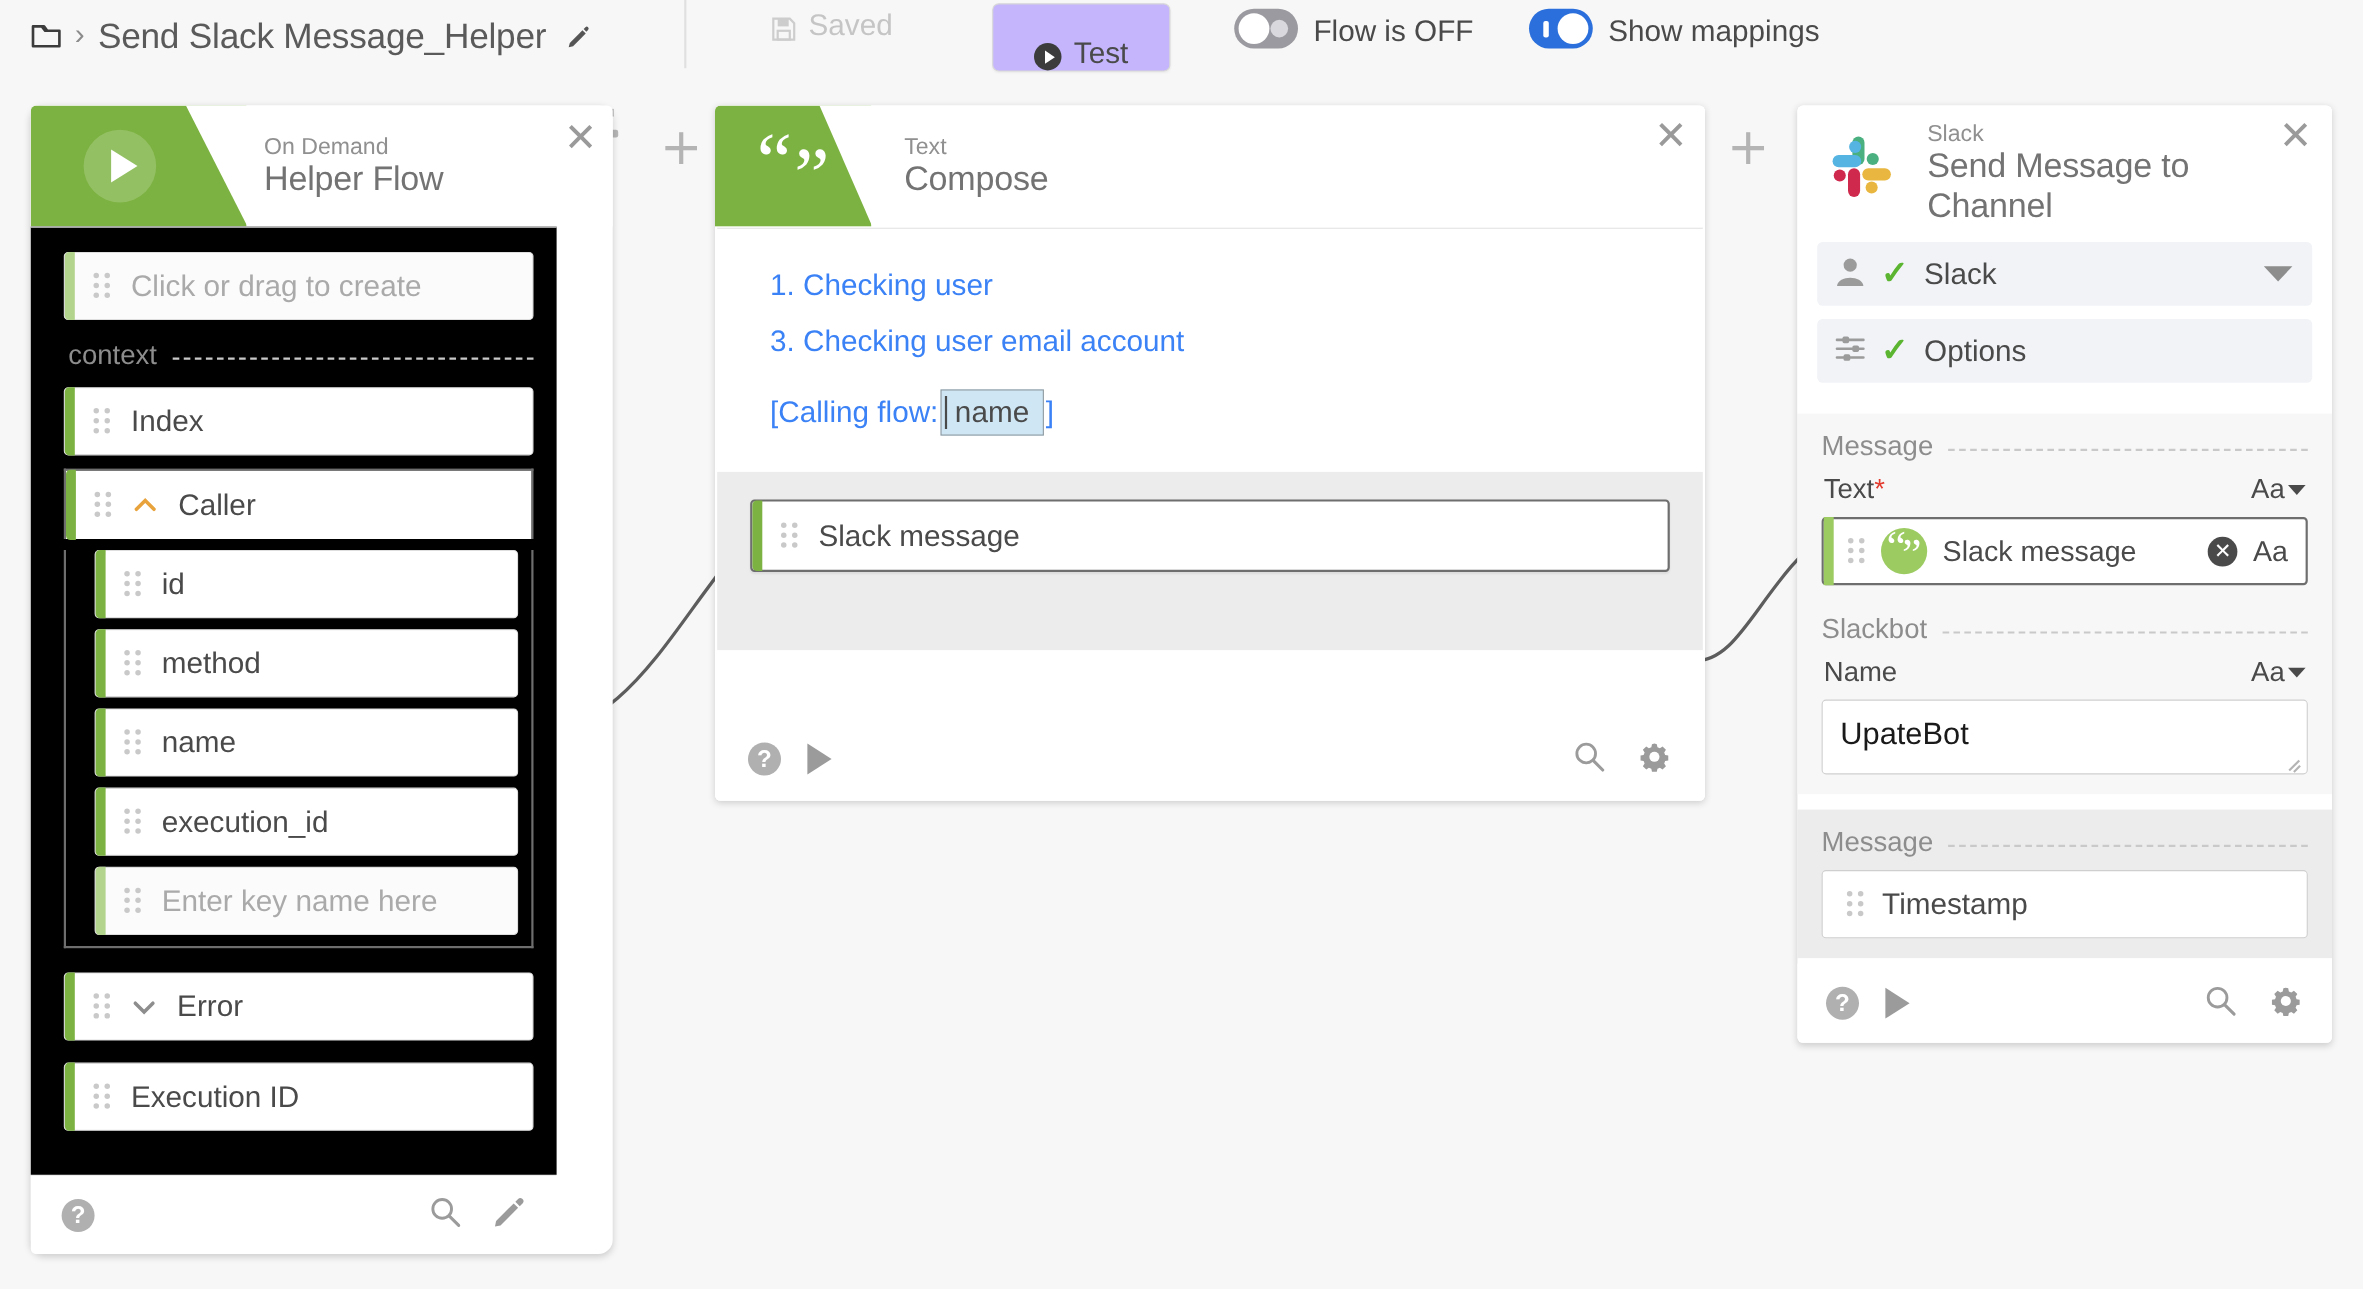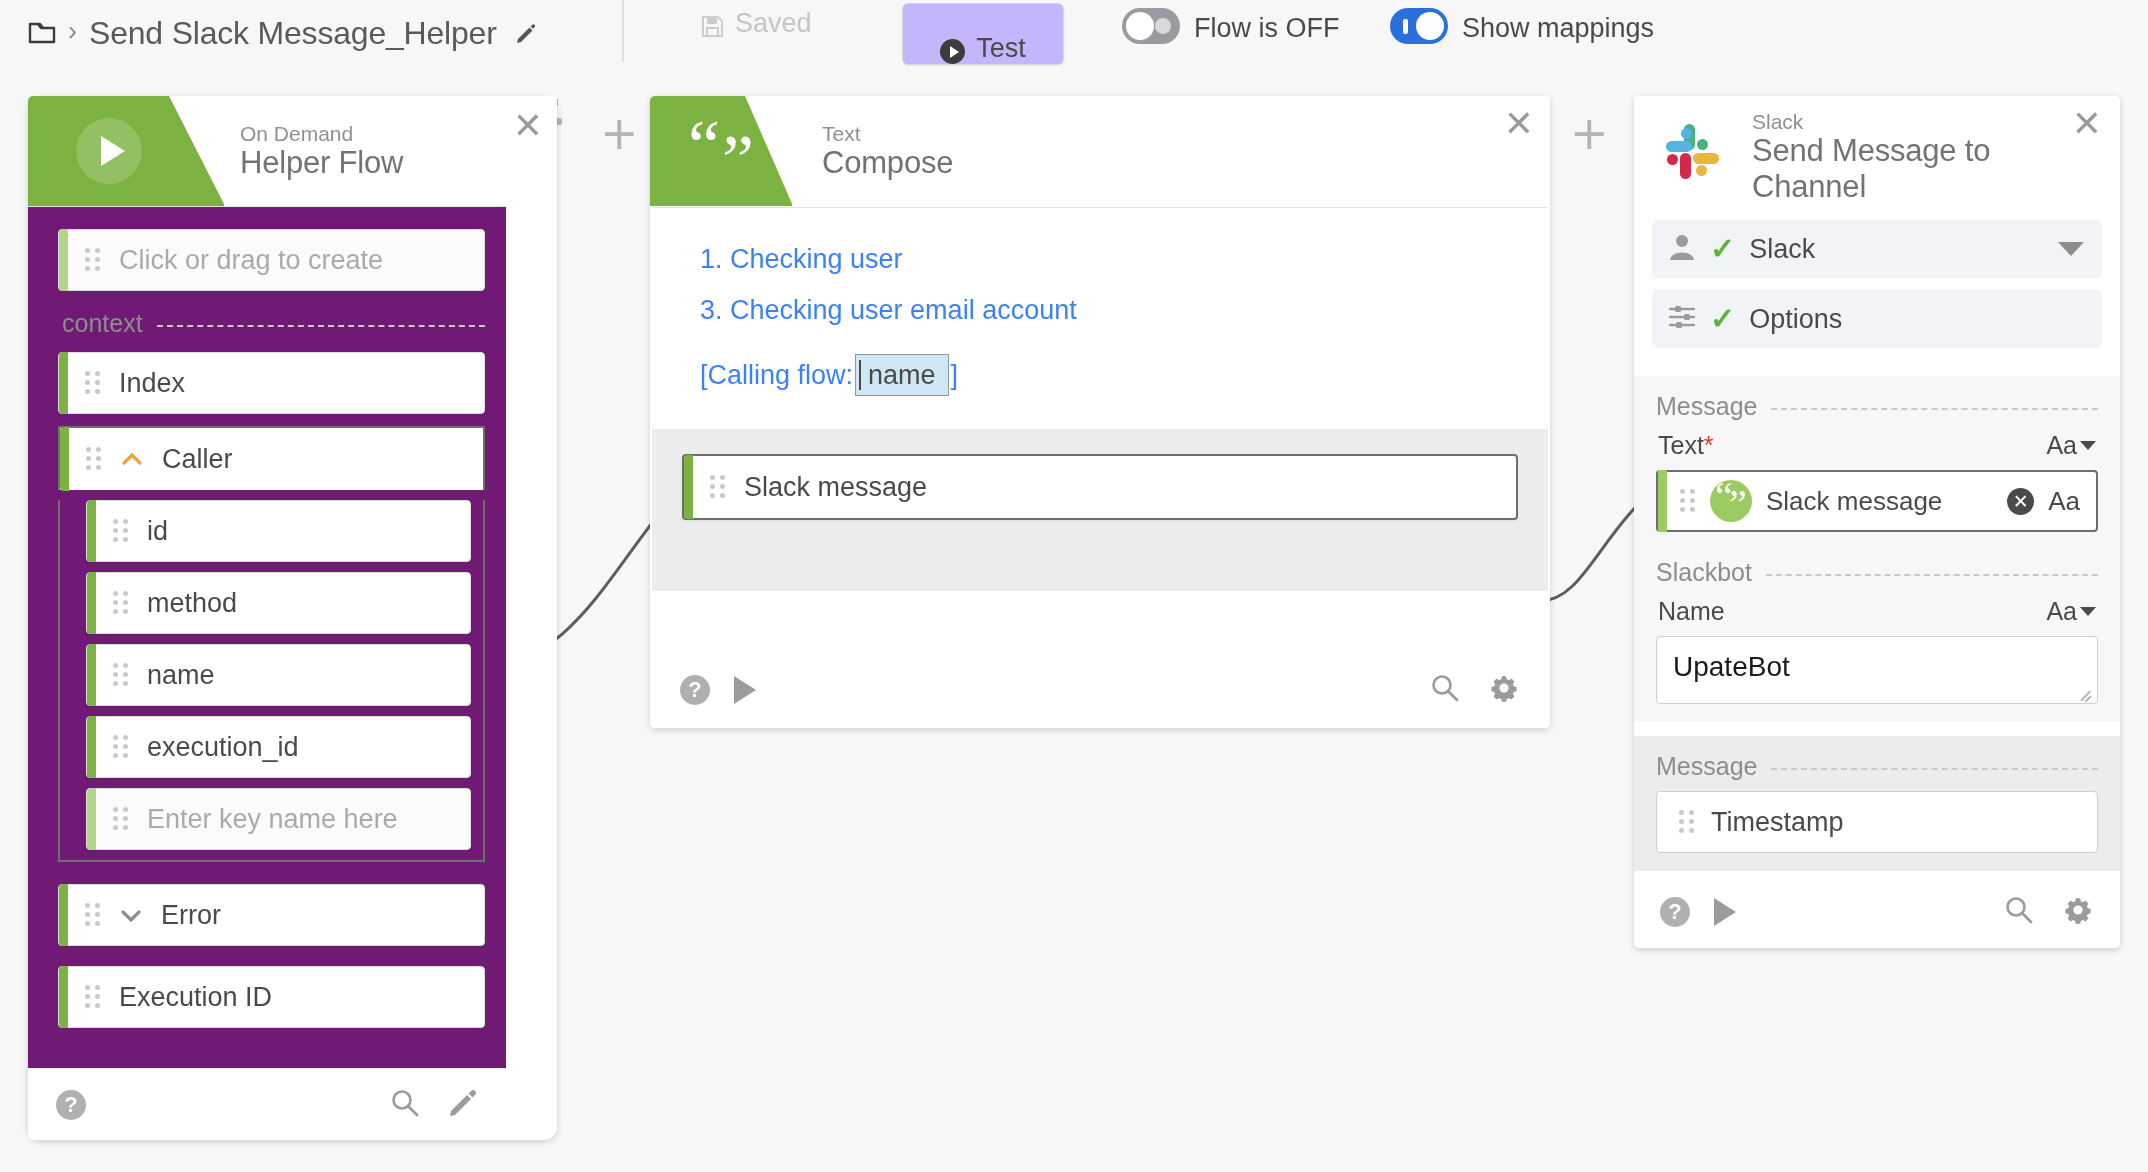--- a/index.html
+++ b/index.html
@@ -105,21 +105,21 @@
   }
   .head-play::after {
     content:""; border-left: 24px solid #fff;
     border-top: 15px solid transparent; border-bottom: 15px solid transparent;
     margin-left: 7px;
   }
   #left-card .head-text { position: absolute; left: 212px; top: 26px; }
   #left-card .card-x { right: 14px; top: 12px; }
   .lc-body {
     position: absolute; left: 0; top: 110px; width: 478px; height: 862px;
-    background: #701a75; border-top: 1px solid #e6e6e6; padding: 22px 21px 0 30px;
+    background: #000000; border-top: 1px solid #e6e6e6; padding: 22px 21px 0 30px;
   }
   .row {
     position: relative; display: flex; align-items: center;
     background: #fff; border: 1px solid #dedede; border-radius: 4px;
     height: 62px; padding-left: 26px; gap: 18px;
     box-shadow: 0 1px 2px rgba(0,0,0,.07);
   }
   .row::before {
     content:""; position:absolute; left:0; top:-1px; bottom:-1px; width: 9px;
     background: #7cb241; border-top-left-radius:4px; border-bottom-left-radius:4px;

